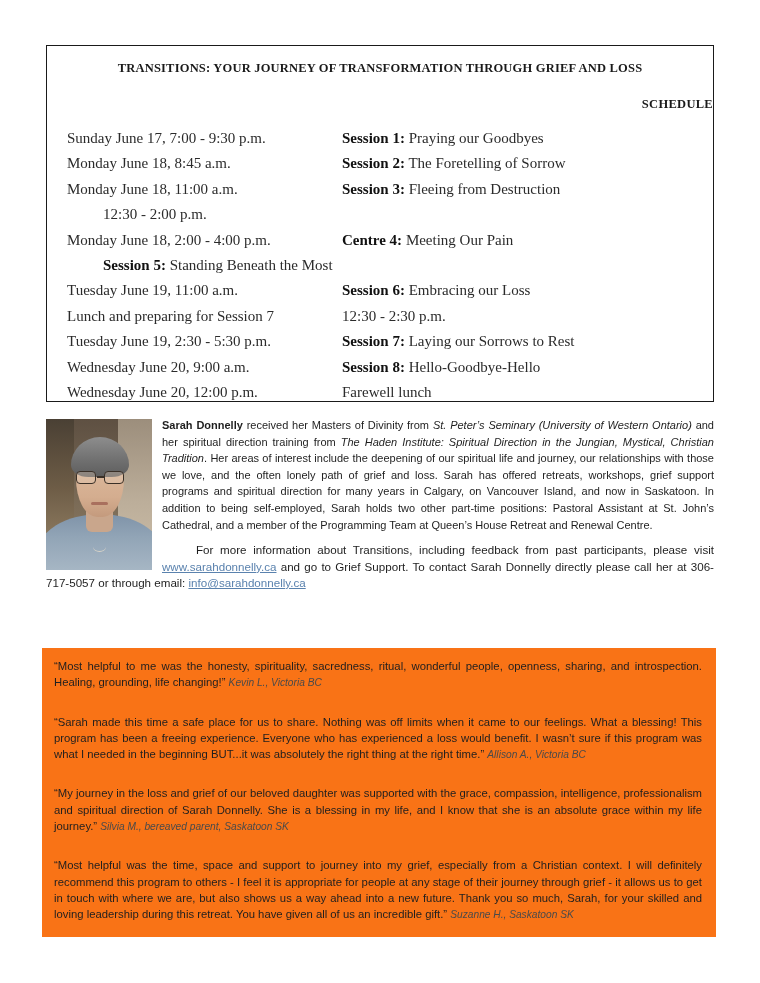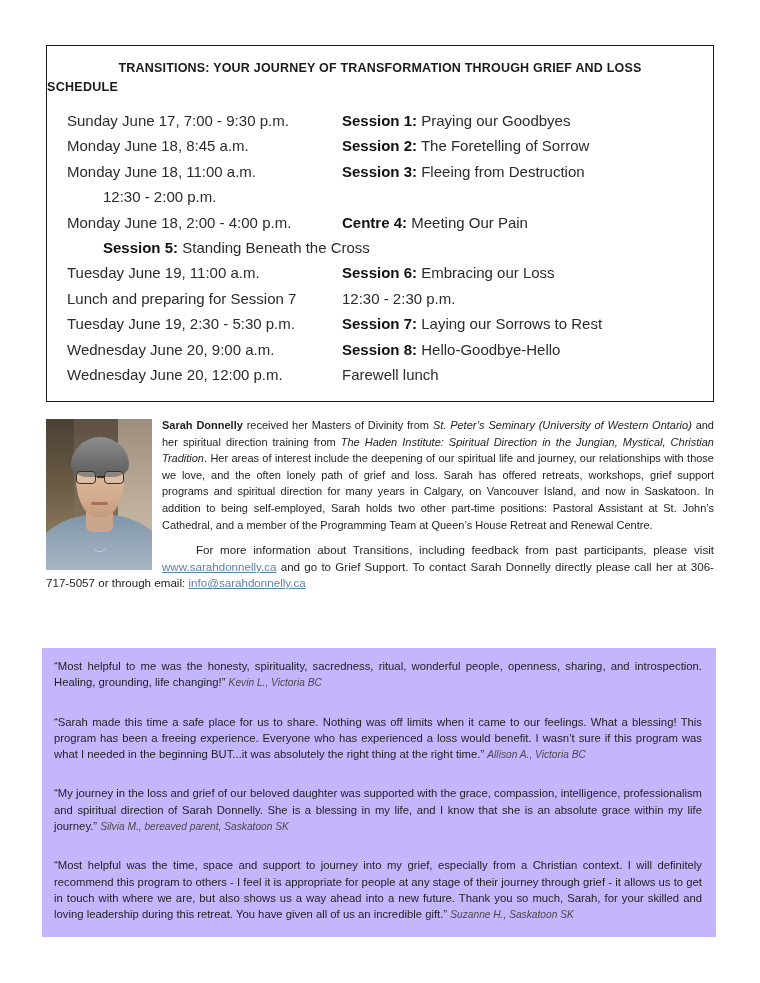--- a/index.html
+++ b/index.html
@@ -19,34 +19,35 @@
   
   #schedule-box {
     position: absolute;
     left: 46px;
     top: 45px;
     width: 668px;
     height: 357px;
     border: 1.5px solid #1a1a1a;
     box-sizing: border-box;
     background: #ffffff;
+    font-family: Liberation Serif, serif;
   }
   #schedule-title {
     text-align: center;
     font-weight: bold;
     font-size: 12.5px;
     letter-spacing: 0.2px;
     margin-top: 15px;
   }
   #schedule-subtitle {
-    text-align: left;
+    text-align: right;
     font-weight: bold;
     font-size: 12.5px;
     letter-spacing: 0.3px;
-    margin-top: 5px;
+    margin-top: 21px;
   }
   #schedule-rows {
     margin-top: 18px;
     padding-left: 20px;
   }
   .sched-row {
     display: flex;
     align-items: baseline;
     height: 25.4px;
     font-size: 15px;
@@ -158,21 +159,21 @@
     text-decoration: underline;
   }
 
   
   #testimonials {
     position: absolute;
     left: 42px;
     top: 648px;
     width: 674px;
     height: 289px;
-    background: #c4b5fd;
+    background: #f97316;
     box-sizing: border-box;
     padding: 10px 14px 22px 12px;
   }
   .quote {
     font-size: 11.3px;
     line-height: 16.3px;
     text-align: justify;
     color: #1f1f1f;
   }
   .quote .attrib {
@@ -211,21 +212,21 @@
     <div class="sched-row">
       <span class="sched-what"><span>12:30 - 2:00 p.m.</span></span>
     </div>
 
     <div class="sched-row">
       <span class="sched-when">Monday June 18, 2:00 - 4:00 p.m.</span>
       <span class="sched-what"><span class="sess-label">Centre 4:</span> <span>Meeting Our Pain</span></span>
     </div>
 
     <div class="sched-row">
-      <span class="sched-what"><span class="sess-label">Session 5:</span> <span>Standing Beneath the Cross</span></span>
+      <span class="sched-what"><span class="sess-label">Session 5:</span> <span>Standing Beneath the Most</span></span>
     </div>
 
     <div class="sched-row">
       <span class="sched-when">Tuesday June 19, 11:00 a.m.</span>
       <span class="sched-what"><span class="sess-label">Session 6:</span> <span>Embracing our Loss</span></span>
     </div>
 
     <div class="sched-row">
       <span class="sched-when">Lunch and preparing for Session 7</span>
       <span class="sched-what"><span>12:30 - 2:30 p.m.</span></span>

